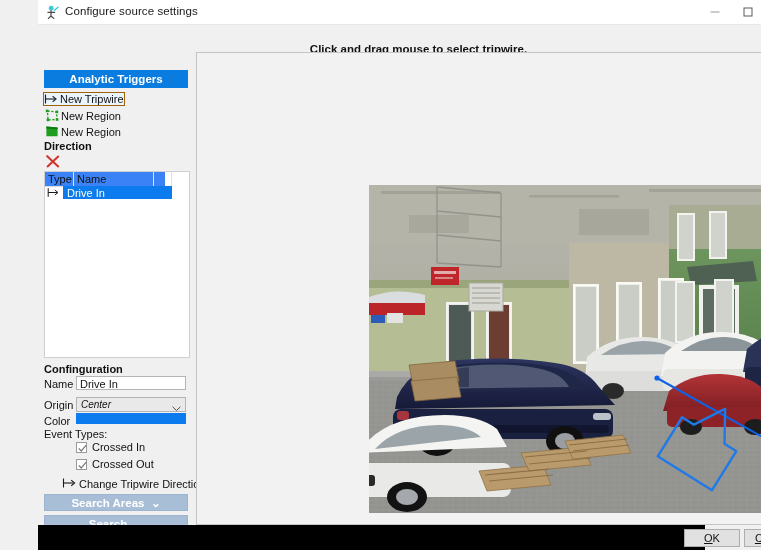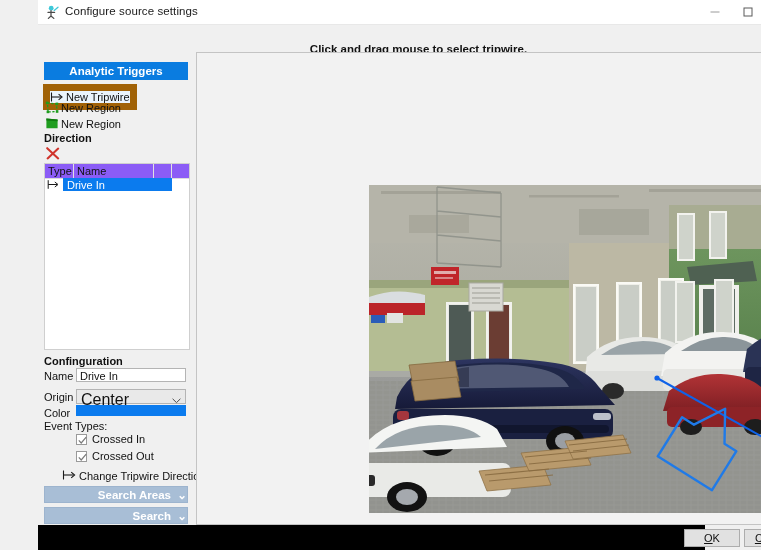--- a/index.html
+++ b/index.html
@@ -20,44 +20,44 @@
   .wbtn{position:absolute;top:0;width:33px;height:24px;cursor:default;}
   .wbtn svg{position:absolute;left:50%;top:50%;transform:translate(-50%,-50%);}
   .wmin{right:68px;} .wmax{right:35px;} .wclose{right:2px;}
 
   
   .banner{position:absolute;left:0;top:36px;width:761px;height:28px;background:#f0f0f0;}
   .banner-text{position:absolute;width:100%;text-align:center;top:7px;
     font-size:11.5px;font-weight:bold;color:#111;}
 
   
-  .leftpanel{position:absolute;left:0;top:52px;width:157px;height:473px;background:#f0f0f0;}
+  .leftpanel{position:absolute;left:0;top:60px;width:157px;height:473px;background:#f0f0f0;}
 
   .section-head{position:absolute;left:6px;width:144px;height:18px;
     background:#0a7ce0;color:#fff;font-weight:bold;font-size:11.5px;
     text-align:center;line-height:18px;cursor:default;}
   .section-head.analytic{top:10px;}
 
   .toolitem{position:absolute;left:6px;height:14px;font-size:11px;color:#111;
     cursor:default;padding-left:17px;line-height:14px;white-space:nowrap;}
-  .toolitem.focused{border:7px solid #a16207;background:#eaf4fc;height:12px;line-height:12px;
+  .toolitem.focused{border:1px solid #a16207;background:#eaf4fc;height:12px;line-height:12px;
     padding-left:16px;margin-left:-1px;}
   .toolitem .ico{position:absolute;left:1px;top:0px;width:14px;height:13px;}
   .toolitem.focused .ico{left:0px;}
 
   .tw-new{top:32px;}
   .reg1{top:49px;}
   .reg2{top:65px;}
 
   .triggers-label{position:absolute;left:6px;top:80px;font-weight:bold;font-size:11px;color:#111;}
   .del-x{position:absolute;left:7px;top:94px;width:16px;height:15px;cursor:default;}
 
   .trigtable{position:absolute;left:6px;top:111px;width:144px;height:185px;
     background:#fff;border:1px solid #cfcfcf;overflow:hidden;}
-  .th-row{position:absolute;left:0;top:0;width:144px;height:14px;background:#8b5cf6;
+  .th-row{position:absolute;left:0;top:0;width:120px;height:14px;background:#3b82f6;
     border-bottom:1px solid #dcdcdc;text-decoration:underline;}
   .th{position:absolute;top:1px;font-size:11px;color:#111;padding-left:3px;}
   .th-sep{position:absolute;top:0;width:1px;height:14px;background:#e1e1e1;}
   .th-type{left:0;width:28px;} .th-name{left:29px;width:78px;}
   .sep1{left:28px;} .sep2{left:108px;} .sep3{left:126px;}
   .trow{position:absolute;left:0;top:14px;width:144px;height:13px;cursor:default;}
   .trow .rowico{position:absolute;left:2px;top:1px;width:13px;height:11px;}
   .trow .rowsel{position:absolute;left:18px;top:0;width:109px;height:13px;background:#0b7bee;}
   .trow .rowname{position:absolute;left:22px;top:1px;color:#fff;font-size:11px;}
 
@@ -66,40 +66,40 @@
   .flabel{position:absolute;left:6px;font-size:11px;color:#111;line-height:16px;}
   .fname{top:316px;} .forigin{top:337px;} .fcolor{top:353px;}
 
   .inp{position:absolute;left:38px;width:110px;height:14px;background:#fff;
     border:1px solid #b4b4b4;font-size:11px;color:#111;padding:0 0 0 3px;
     line-height:14px;box-sizing:border-box;font-family:"Liberation Sans",sans-serif;}
   .inp-name{top:316px;}
 
   .sel{position:absolute;left:38px;top:337px;width:110px;height:15px;
     background:#e9e9e9;border:1px solid #b4b4b4;box-sizing:border-box;cursor:default;}
-  .sel-text{position:absolute;left:4px;top:1px;font-size:16px;color:#111;}
+  .sel-text{position:absolute;left:4px;top:1px;font-size:10px;color:#111;font-style:italic;}
   .sel-arrow{position:absolute;right:4px;top:4px;}
 
   .colorbar{position:absolute;left:38px;top:353px;width:110px;height:11px;
     background:#0b7bee;cursor:default;}
 
   .evt-label{position:absolute;left:6px;top:368px;font-size:11px;color:#111;}
   .cbrow{position:absolute;left:38px;height:14px;cursor:default;}
   .cb1{top:382px;} .cb2{top:399px;}
   .cbbox{position:absolute;left:0;top:0;width:11px;height:11px;background:#fff;
     border:1px solid #9a9a9a;box-sizing:border-box;}
   .cbbox svg{position:absolute;left:1px;top:1px;}
   .cbtext{position:absolute;left:16px;top:-1px;font-size:11px;color:#111;white-space:nowrap;}
 
   .chdir{position:absolute;left:24px;top:417px;height:14px;cursor:default;padding-left:17px;
     font-size:11px;color:#111;line-height:14px;white-space:nowrap;}
   .chdir .ico{position:absolute;left:0;top:0;width:15px;height:13px;}
 
   .collapse{position:absolute;left:6px;width:144px;height:17px;background:#a8bed6;
-    color:#fff;font-weight:bold;font-size:11.5px;text-align:right;line-height:17px;
+    color:#fff;font-weight:bold;font-size:11.5px;text-align:center;line-height:17px;
     cursor:default;border:1px solid #9db4ce;box-sizing:border-box;}
   .c-search{top:434px;} .c-general{top:455px;}
 
   
   .videopanel{position:absolute;left:158px;top:52px;width:601px;height:473px;
     background:#f2f2f2;border:1px solid #c4c4c4;box-sizing:border-box;}
   .videoframe{position:absolute;left:172px;top:132px;width:576px;height:328px;
     overflow:hidden;background:#7d7f80;}
   .videoframe svg{position:absolute;left:0;top:0;}
 

